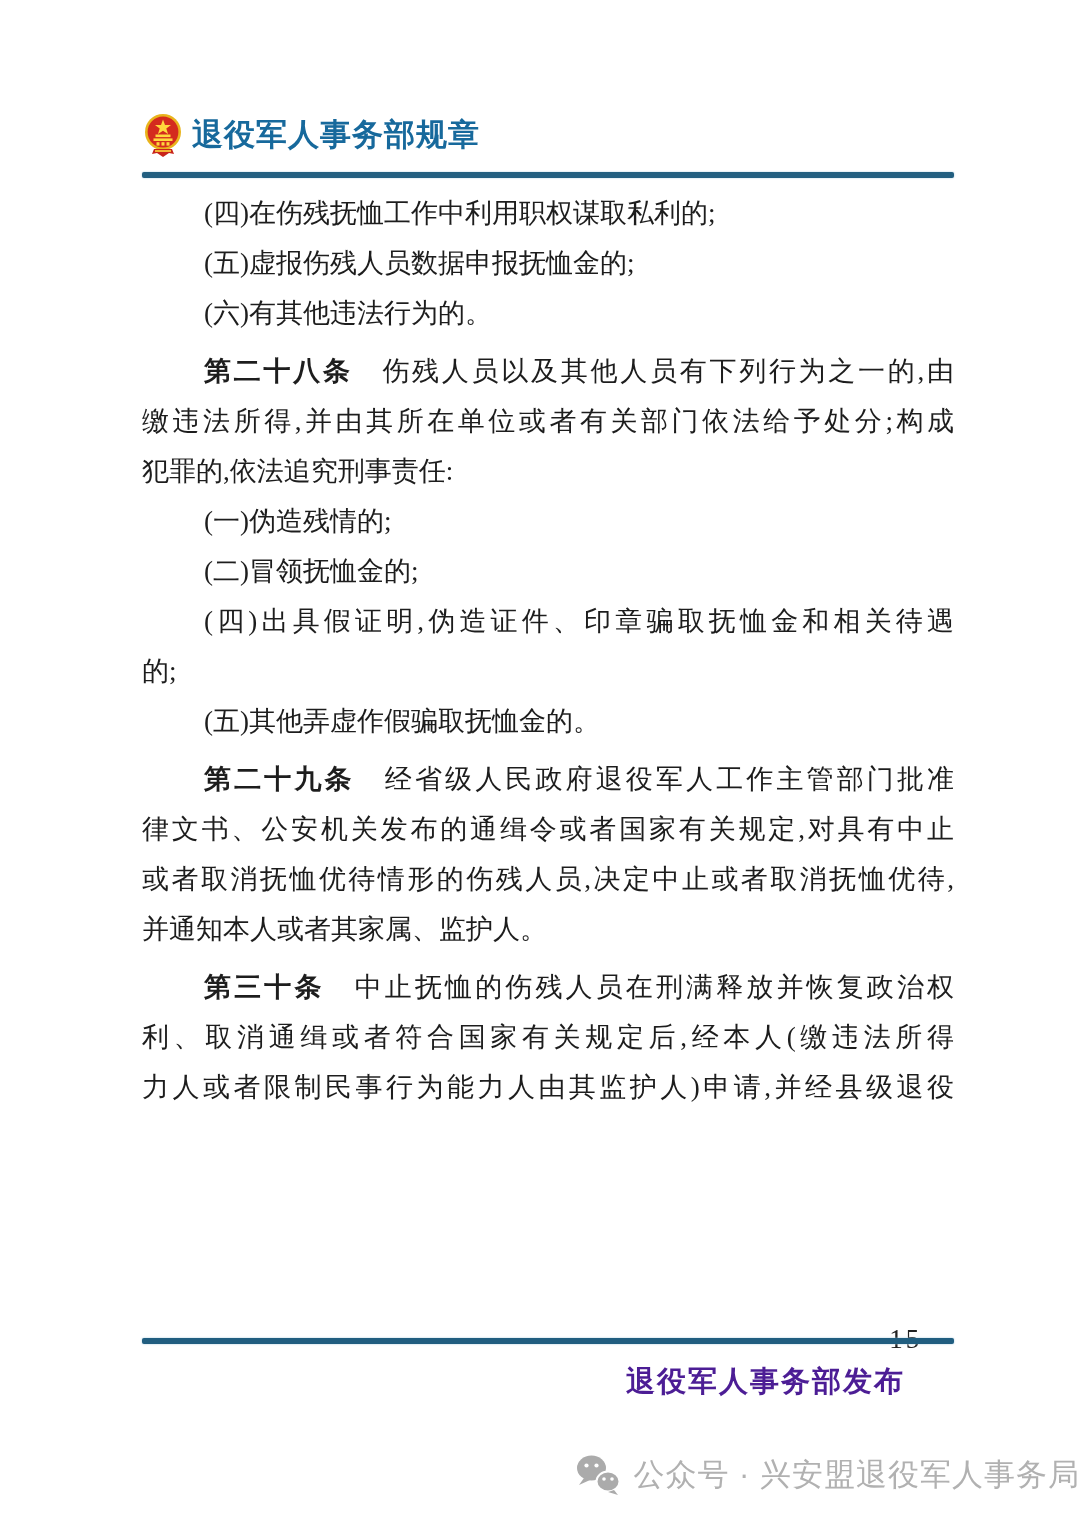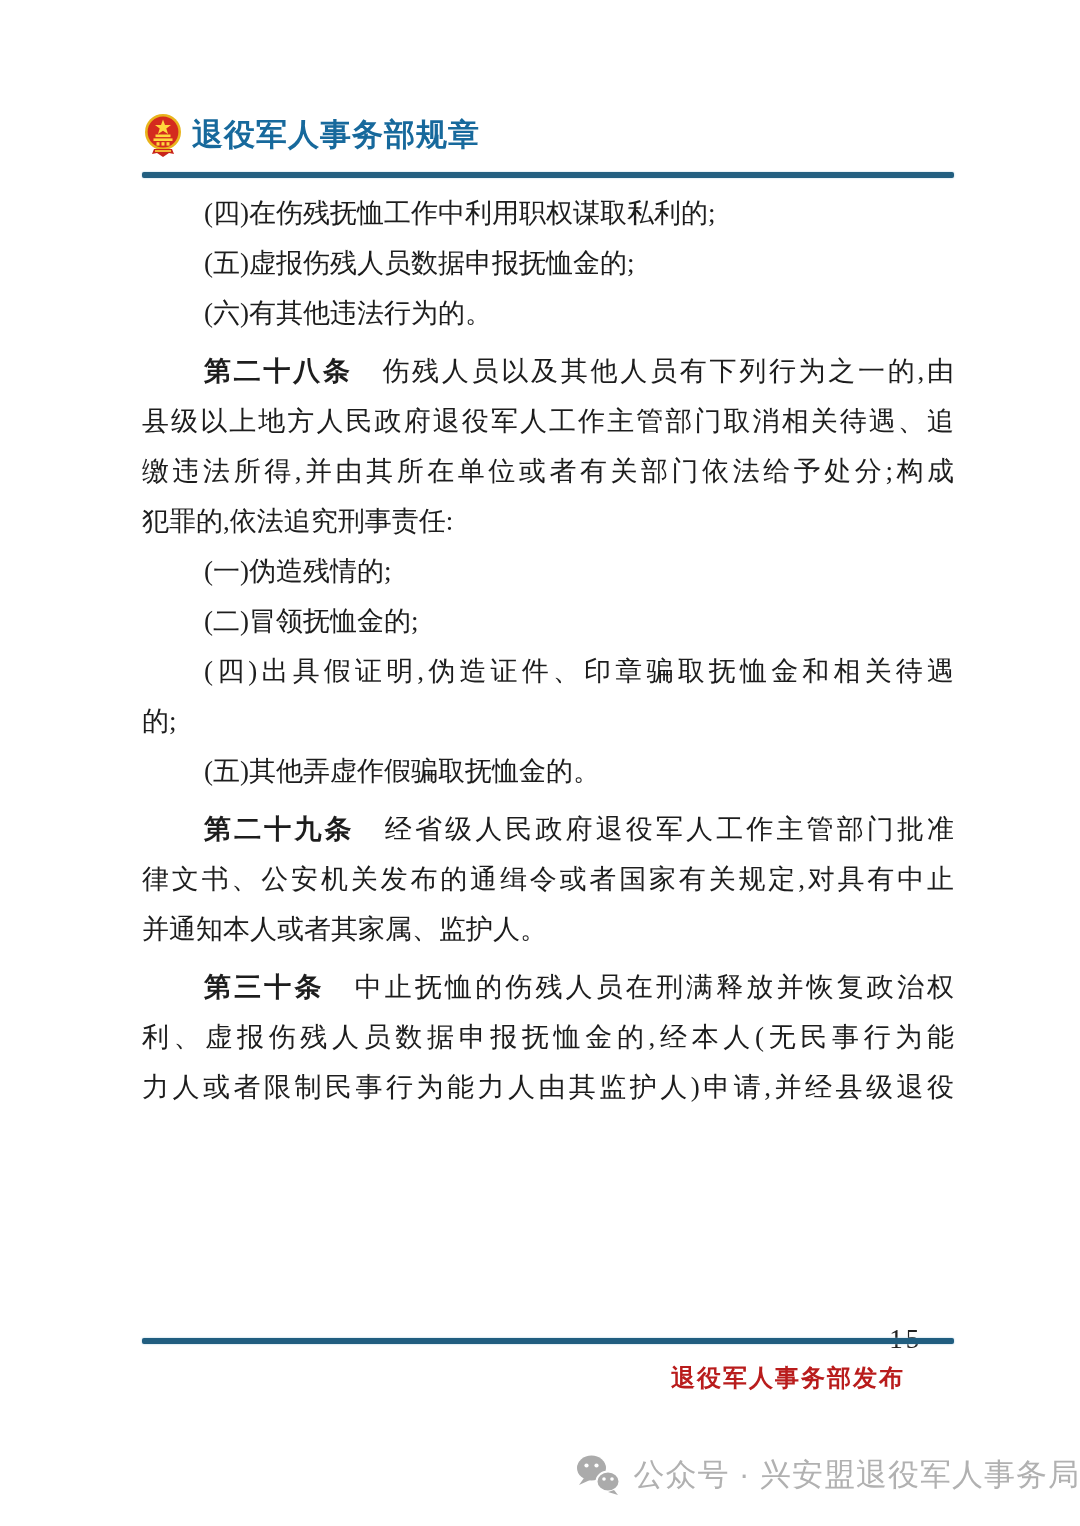--- a/index.html
+++ b/index.html
@@ -25,21 +25,21 @@
   .line.ind{padding-left:62px;}
   .line.para{margin-top:8px;}
   .art{font-family:Liberation Serif, serif;font-weight:700;}
   
   .pagenum{
     position:absolute;left:142px;top:1324px;width:812px;box-sizing:border-box;padding-right:10px;
     text-align:right;font-size:27px;color:#222;letter-spacing:3px;
   }
   
   .publisher{
-    position:absolute;right:175px;top:1362px;font-size:24px;font-weight:700;color:#b91c1c;letter-spacing:2px;
+    position:absolute;right:175px;top:1362px;font-size:29px;font-weight:700;color:#4c1d95;letter-spacing:2px;
   }
   
   .watermark{
     position:absolute;right:0;top:1454px;display:flex;align-items:center;gap:12px;
     color:#b1b1b1;font-family:"Liberation Sans","DejaVu Sans",sans-serif;font-size:31px;letter-spacing:1px;
   }
   .wechat{width:46px;height:42px;flex:0 0 auto;}
 </style>
 </head>
 <body>
@@ -62,33 +62,33 @@
     <span class="title">退役军人事务部规章</span>
   </div>
 
   <div class="rule top"></div>
 
   <div class="doc-body">
     <div class="line ind"><span>(四)在伤残抚恤工作中利用职权谋取私利的;</span></div>
     <div class="line ind"><span>(五)虚报伤残人员数据申报抚恤金的;</span></div>
     <div class="line ind"><span>(六)有其他违法行为的。</span></div>
     <div class="line ind full para"><span class="art">第二十八条</span><span>　伤残人员以及其他人员有下列行为之一的,由</span></div>
-    <div class="line full"><span>县级以上地方人民政府退役军人工作主管部门取消相关待遇、追</span></div>
     <div class="line full"><span>缴违法所得,并由其所在单位或者有关部门依法给予处分;构成</span></div>
     <div class="line"><span>犯罪的,依法追究刑事责任:</span></div>
     <div class="line ind"><span>(一)伪造残情的;</span></div>
     <div class="line ind"><span>(二)冒领抚恤金的;</span></div>
     <div class="line ind full"><span>(四)出具假证明,伪造证件、印章骗取抚恤金和相关待遇</span></div>
     <div class="line"><span>的;</span></div>
     <div class="line ind"><span>(五)其他弄虚作假骗取抚恤金的。</span></div>
     <div class="line ind full para"><span class="art">第二十九条</span><span>　经省级人民政府退役军人工作主管部门批准</span></div>
     <div class="line full"><span>律文书、公安机关发布的通缉令或者国家有关规定,对具有中止</span></div>
+    <div class="line full"><span>或者取消抚恤优待情形的伤残人员,决定中止或者取消抚恤优待,</span></div>
     <div class="line"><span>并通知本人或者其家属、监护人。</span></div>
     <div class="line ind full para"><span class="art">第三十条</span><span>　中止抚恤的伤残人员在刑满释放并恢复政治权</span></div>
-    <div class="line full"><span>利、虚报伤残人员数据申报抚恤金的,经本人(无民事行为能</span></div>
+    <div class="line full"><span>利、取消通缉或者符合国家有关规定后,经本人(缴违法所得</span></div>
     <div class="line full"><span>力人或者限制民事行为能力人由其监护人)申请,并经县级退役</span></div>
   </div>
 
   <div class="pagenum">- 15 -</div>
 
   <div class="rule bottom"></div>
 
   <div class="publisher">退役军人事务部发布</div>
 
   <div class="watermark">

